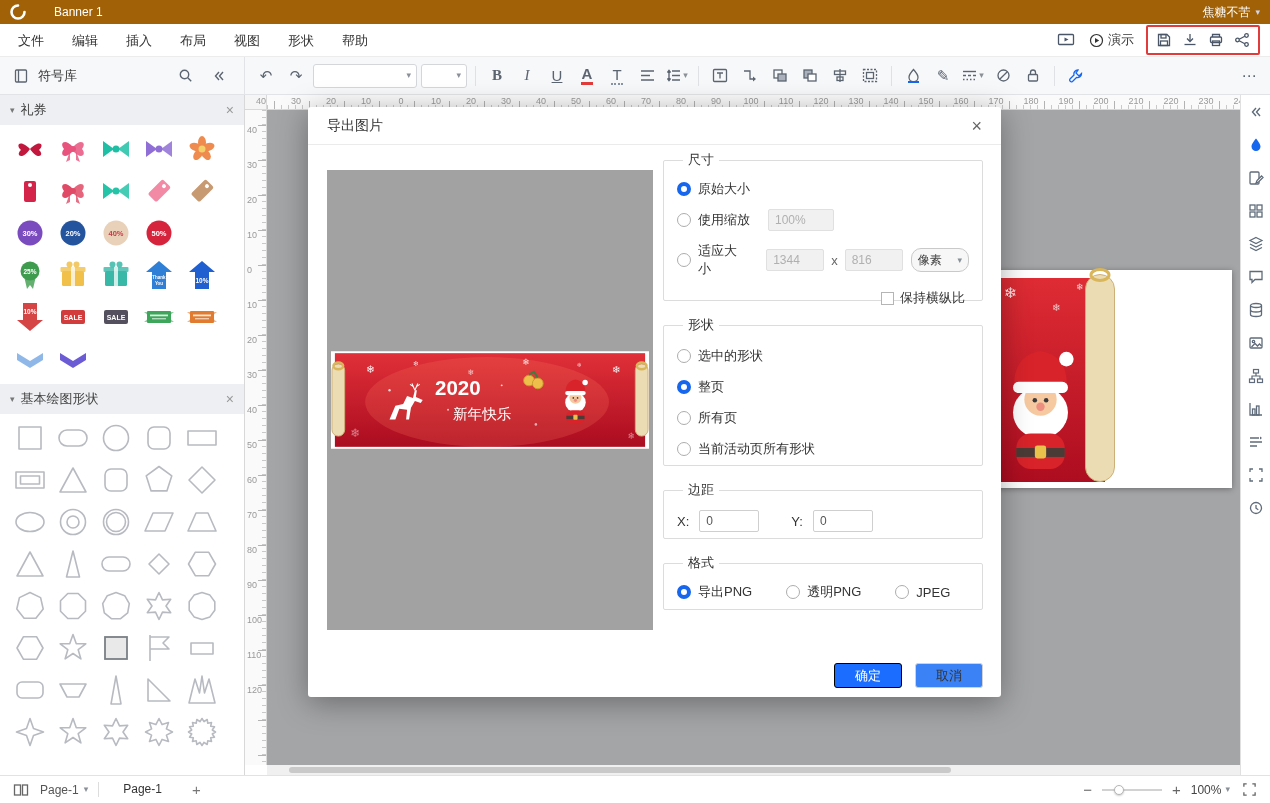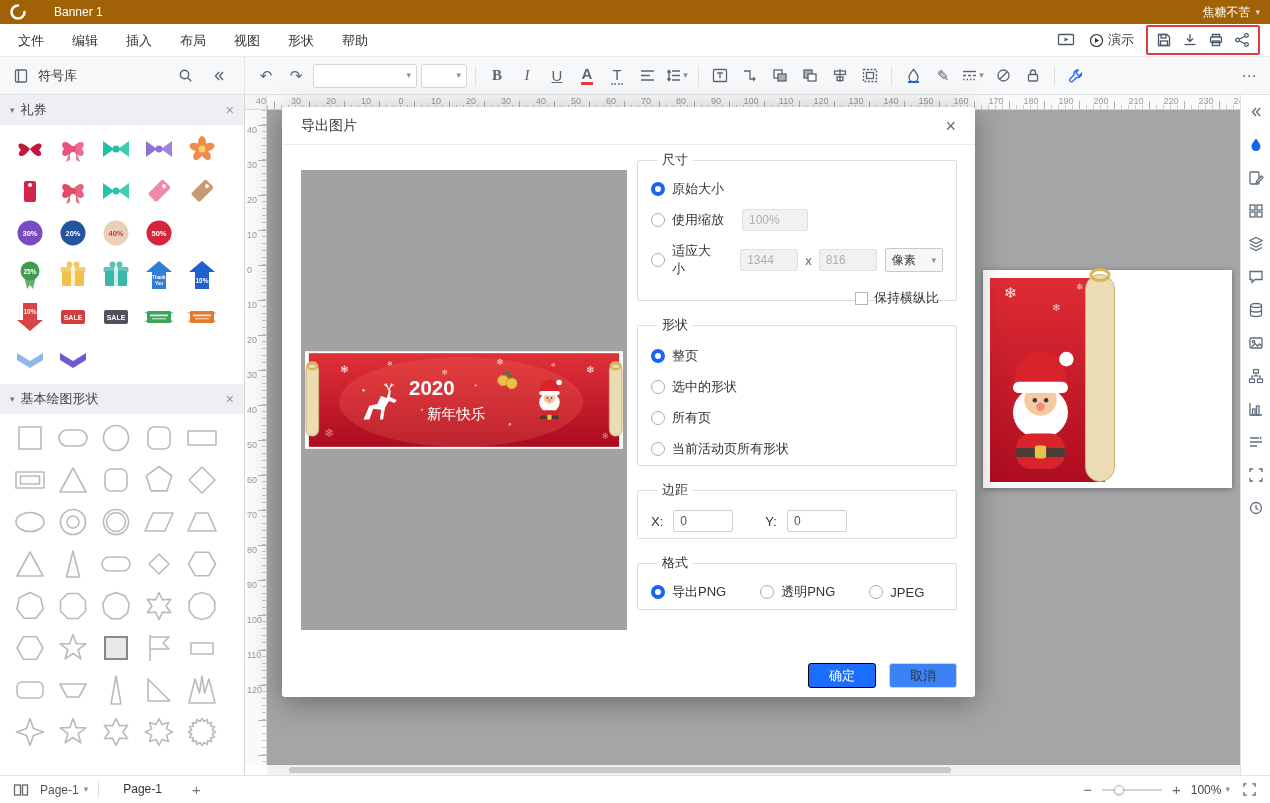--- a/index.html
+++ b/index.html
@@ -72,37 +72,37 @@
   .sb-divider { width:1px; height:15px; background:#ddd; }
   .sb-page-select { display:flex; align-items:center; gap:5px; }
   .sb-tab { padding:0 14px; line-height:27px; color:#333; }
   .sb-add { font-size:15px; color:#777; padding:0 6px; }
   .sb-right { margin-left:auto; display:flex; align-items:center; gap:10px; color:#666; }
   .slider { width:60px; height:2px; background:#d2d2d2; position:relative; }
   .slider-thumb { position:absolute; left:12px; top:-4px; width:10px; height:10px; border-radius:50%; background:#fff; border:1px solid #b5b5b5; box-shadow:0 1px 2px rgba(0,0,0,.2); }
   .zoom-val { display:flex; align-items:center; gap:4px; color:#444; }
 
   
-  .dialog { position:absolute; left:282px; top:107px; width:693px; height:590px; background:#fff; border-radius:3px; box-shadow:0 6px 30px rgba(0,0,0,.35); z-index:30; }
+  .dialog { position:absolute; left:308px; top:107px; width:693px; height:590px; background:#fff; border-radius:3px; box-shadow:0 6px 30px rgba(0,0,0,.35); z-index:30; }
   .dlg-header { height:38px; border-bottom:1px solid #ebebeb; display:flex; align-items:center; padding:0 19px; font-size:14px; color:#333; }
   .dlg-close { margin-left:auto; font-size:18px; color:#666; line-height:1; }
   .dlg-body { position:relative; height:552px; }
   .preview { position:absolute; left:19px; top:25px; width:326px; height:460px; background:#a2a2a2; display:flex; align-items:center; justify-content:center; }
   .groups { position:absolute; left:355px; top:6px; width:320px; }
   fieldset.group { border:1px solid #dcdcdc; border-radius:2px; padding:0 13px 4px; margin-bottom:15px; }
   fieldset.group legend { font-size:13px; color:#333; padding:0 5px; margin-left:6px; }
   .frow { display:flex; align-items:center; margin:11px 0; font-size:13px; color:#333; }
   .frow .flabel { margin-right:4px; }
   .radio { width:14px; height:14px; border-radius:50%; border:1px solid #adadad; background:#fff; margin-right:7px; flex:none; }
   .radio.sel { border:4px solid #1766ee; }
   .chk { width:13px; height:13px; border:1px solid #b5b5b5; background:#fff; margin-right:6px; flex:none; }
   .txt { height:22px; border:1px solid #cfcfcf; border-radius:2px; font-size:12px; padding:0 6px; color:#555; font-family:inherit; }
   .txt.dis { background:#f1f1f1; color:#b0b0b0; border-color:#e0e0e0; }
   .times { margin:0 7px; color:#666; }
-  .unit-select { width:60px; height:24px; border:1px solid #c9c9c9; border-radius:2px; background:#f7f7f7; display:flex; align-items:center; justify-content:space-between; padding:0 6px; font-size:12px; color:#444; margin-left:8px; }
+  .unit-select { width:60px; height:24px; border:1px solid #c9c9c9; border-radius:10px; background:#f7f7f7; display:flex; align-items:center; justify-content:space-between; padding:0 6px; font-size:12px; color:#444; margin-left:8px; }
   #shape-group .frow { margin:13px 0; }
   .dlg-footer { position:absolute; right:18px; bottom:9px; display:flex; gap:13px; }
   .btn { width:68px; height:25px; border-radius:3px; font-size:13px; font-family:inherit; display:flex; align-items:center; justify-content:center; }
   .btn.primary { background:#1a6dff; color:#fff; border:1px solid #000000; }
   .btn.plain { background:#3b82f6; color:#333; border:1px solid #d2d2d2; }
 </style>
 </head>
 <body>
 
 <div class="titlebar">
@@ -998,26 +998,26 @@
         </div>
         <div class="frow" style="justify-content:flex-end;margin-top:4px">
           <span class="chk"></span>
           <span class="flabel">保持横纵比</span>
         </div>
       </fieldset>
 
       <fieldset class="group" id="shape-group" style="height:150px">
         <legend>形状</legend>
         <div class="frow">
+          <span class="radio"></span>
+          <span class="flabel">选中的形状</span>
+        </div>
+        <div class="frow">
           <span class="radio sel"></span>
           <span class="flabel">整页</span>
-        </div>
-        <div class="frow">
-          <span class="radio"></span>
-          <span class="flabel">选中的形状</span>
         </div>
         <div class="frow">
           <span class="radio"></span>
           <span class="flabel">所有页</span>
         </div>
         <div class="frow">
           <span class="radio"></span>
           <span class="flabel">当前活动页所有形状</span>
         </div>
       </fieldset>

